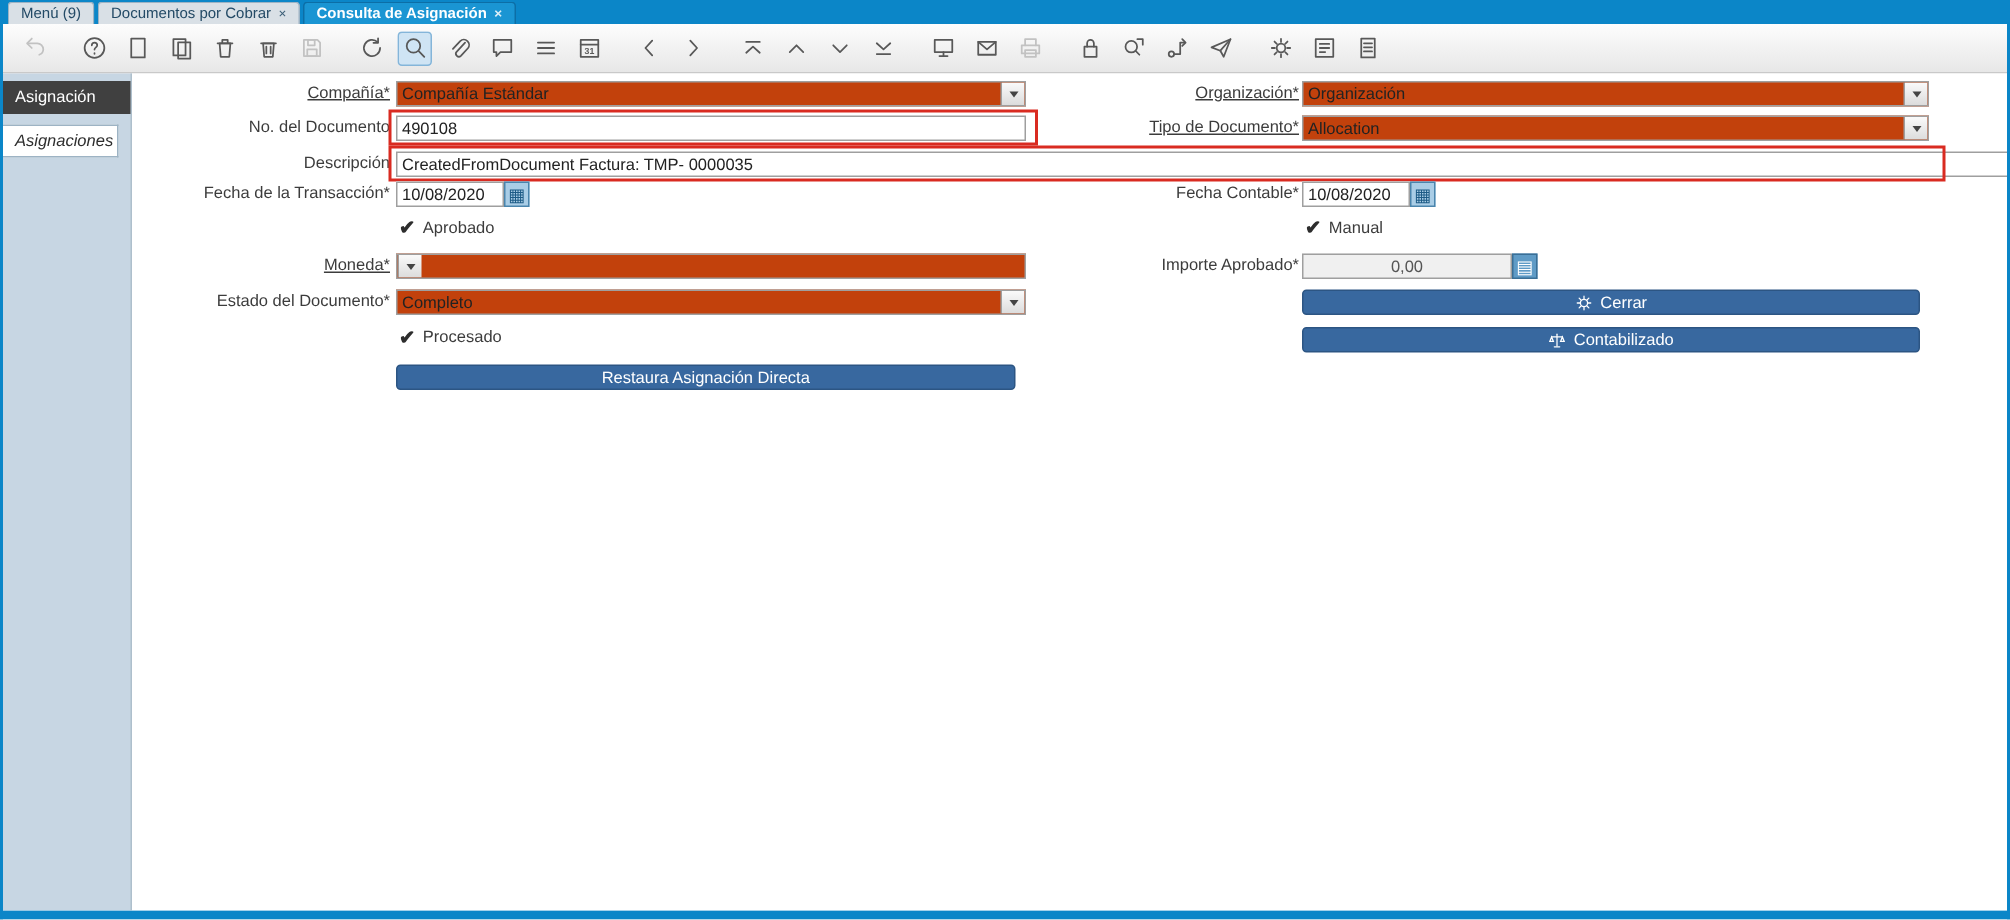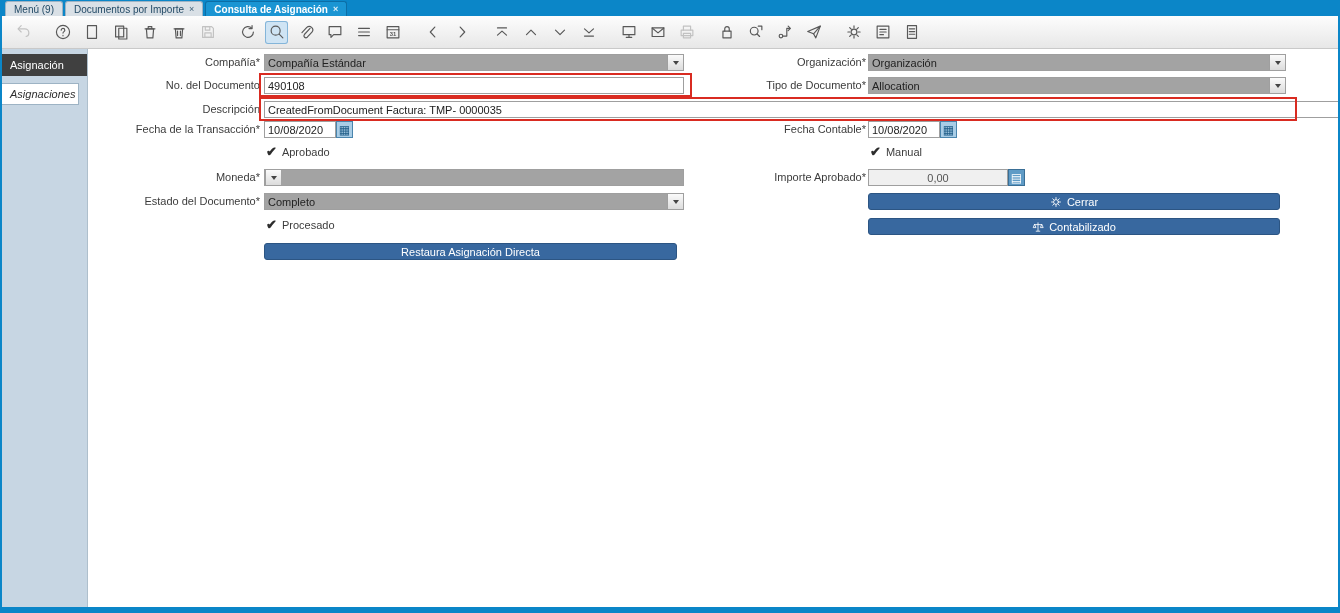--- a/index.html
+++ b/index.html
@@ -30,25 +30,25 @@
   .content { display:flex; height:558px; }
   .sidebar { width:86px; background:#c7d6e3; padding-top:5px; border-right:1px solid #aebfcc; }
   .stab { height:22px; font-size:11px; display:flex; align-items:center; padding-left:8px; cursor:pointer; }
   .stab.active { background:#404040; color:#fff; font-weight:normal; }
   .stab.inactive { background:#fff; color:#2e2e2e; font-style:italic; border:1px solid #9db3c4;
                    border-left:none; margin-top:7px; width:77px;align-items:center; }
 
   
   .form { position:relative; flex:1; background:#fff; font-size:11px; color:#222; }
   .lbl { position:absolute; text-align:right; color:#3c3c3c; white-space:nowrap; }
-  .lbl.link { }
+  .lbl.link { text-decoration:underline; }
   .inp { position:absolute; border:1px solid #9f9f9f; background:#fff; height:17px; display:flex; align-items:center;
          padding:0 3px; overflow:hidden; white-space:nowrap; }
   .inp.disabled { background:#f0f0f0; color:#555; justify-content:center; }
-  .combo { position:absolute; border:1px solid #9f9f9f; background:#a3a3a3; height:17px; display:flex; align-items:stretch; overflow:hidden; }
+  .combo { position:absolute; border:1px solid #9f9f9f; background:#c2410c; height:17px; display:flex; align-items:stretch; overflow:hidden; }
   .combo .txt { flex:1; display:flex; align-items:center; padding:0 3px; white-space:nowrap; overflow:hidden; }
   .combo .dbtn { width:16px; background:linear-gradient(#fafafa,#dcdcdc); border-left:1px solid #9f9f9f;
                  display:flex; align-items:center; justify-content:center; cursor:pointer; }
   .tri { width:0; height:0; border-left:3.5px solid transparent; border-right:3.5px solid transparent; border-top:4.5px solid #444; }
   .sqbtn { position:absolute; width:17px; height:17px; display:flex; align-items:center; justify-content:center;
            font-size:12px; cursor:pointer; border:1px solid #4a85ad; background:#a9cde6; color:#1d5b86; }
   .chkrow { position:absolute; display:flex; align-items:center; gap:5px; }
   .chk { font-size:13px; font-weight:bold; color:#2d2d2d; cursor:pointer; line-height:1; }
   .chklbl { color:#3c3c3c; }
   .btn { position:absolute; height:17px; background:#38689f; color:#fff; border:1px solid #2c5583; border-radius:3px;
@@ -59,21 +59,21 @@
 </head>
 <body>
 
 <div class="window">
 
   <div class="tabbar">
     <div class="wtab">
       <span>Menú (9)</span>
     </div>
     <div class="wtab">
-      <span>Documentos por Importe</span>
+      <span>Documentos por Cobrar</span>
       <span class="x">×</span>
     </div>
     <div class="wtab active">
       <span>Consulta de Asignación</span>
       <span class="x">×</span>
     </div>
   </div>
 
   <div class="toolbar">
     <div class="tbtn disabled">

